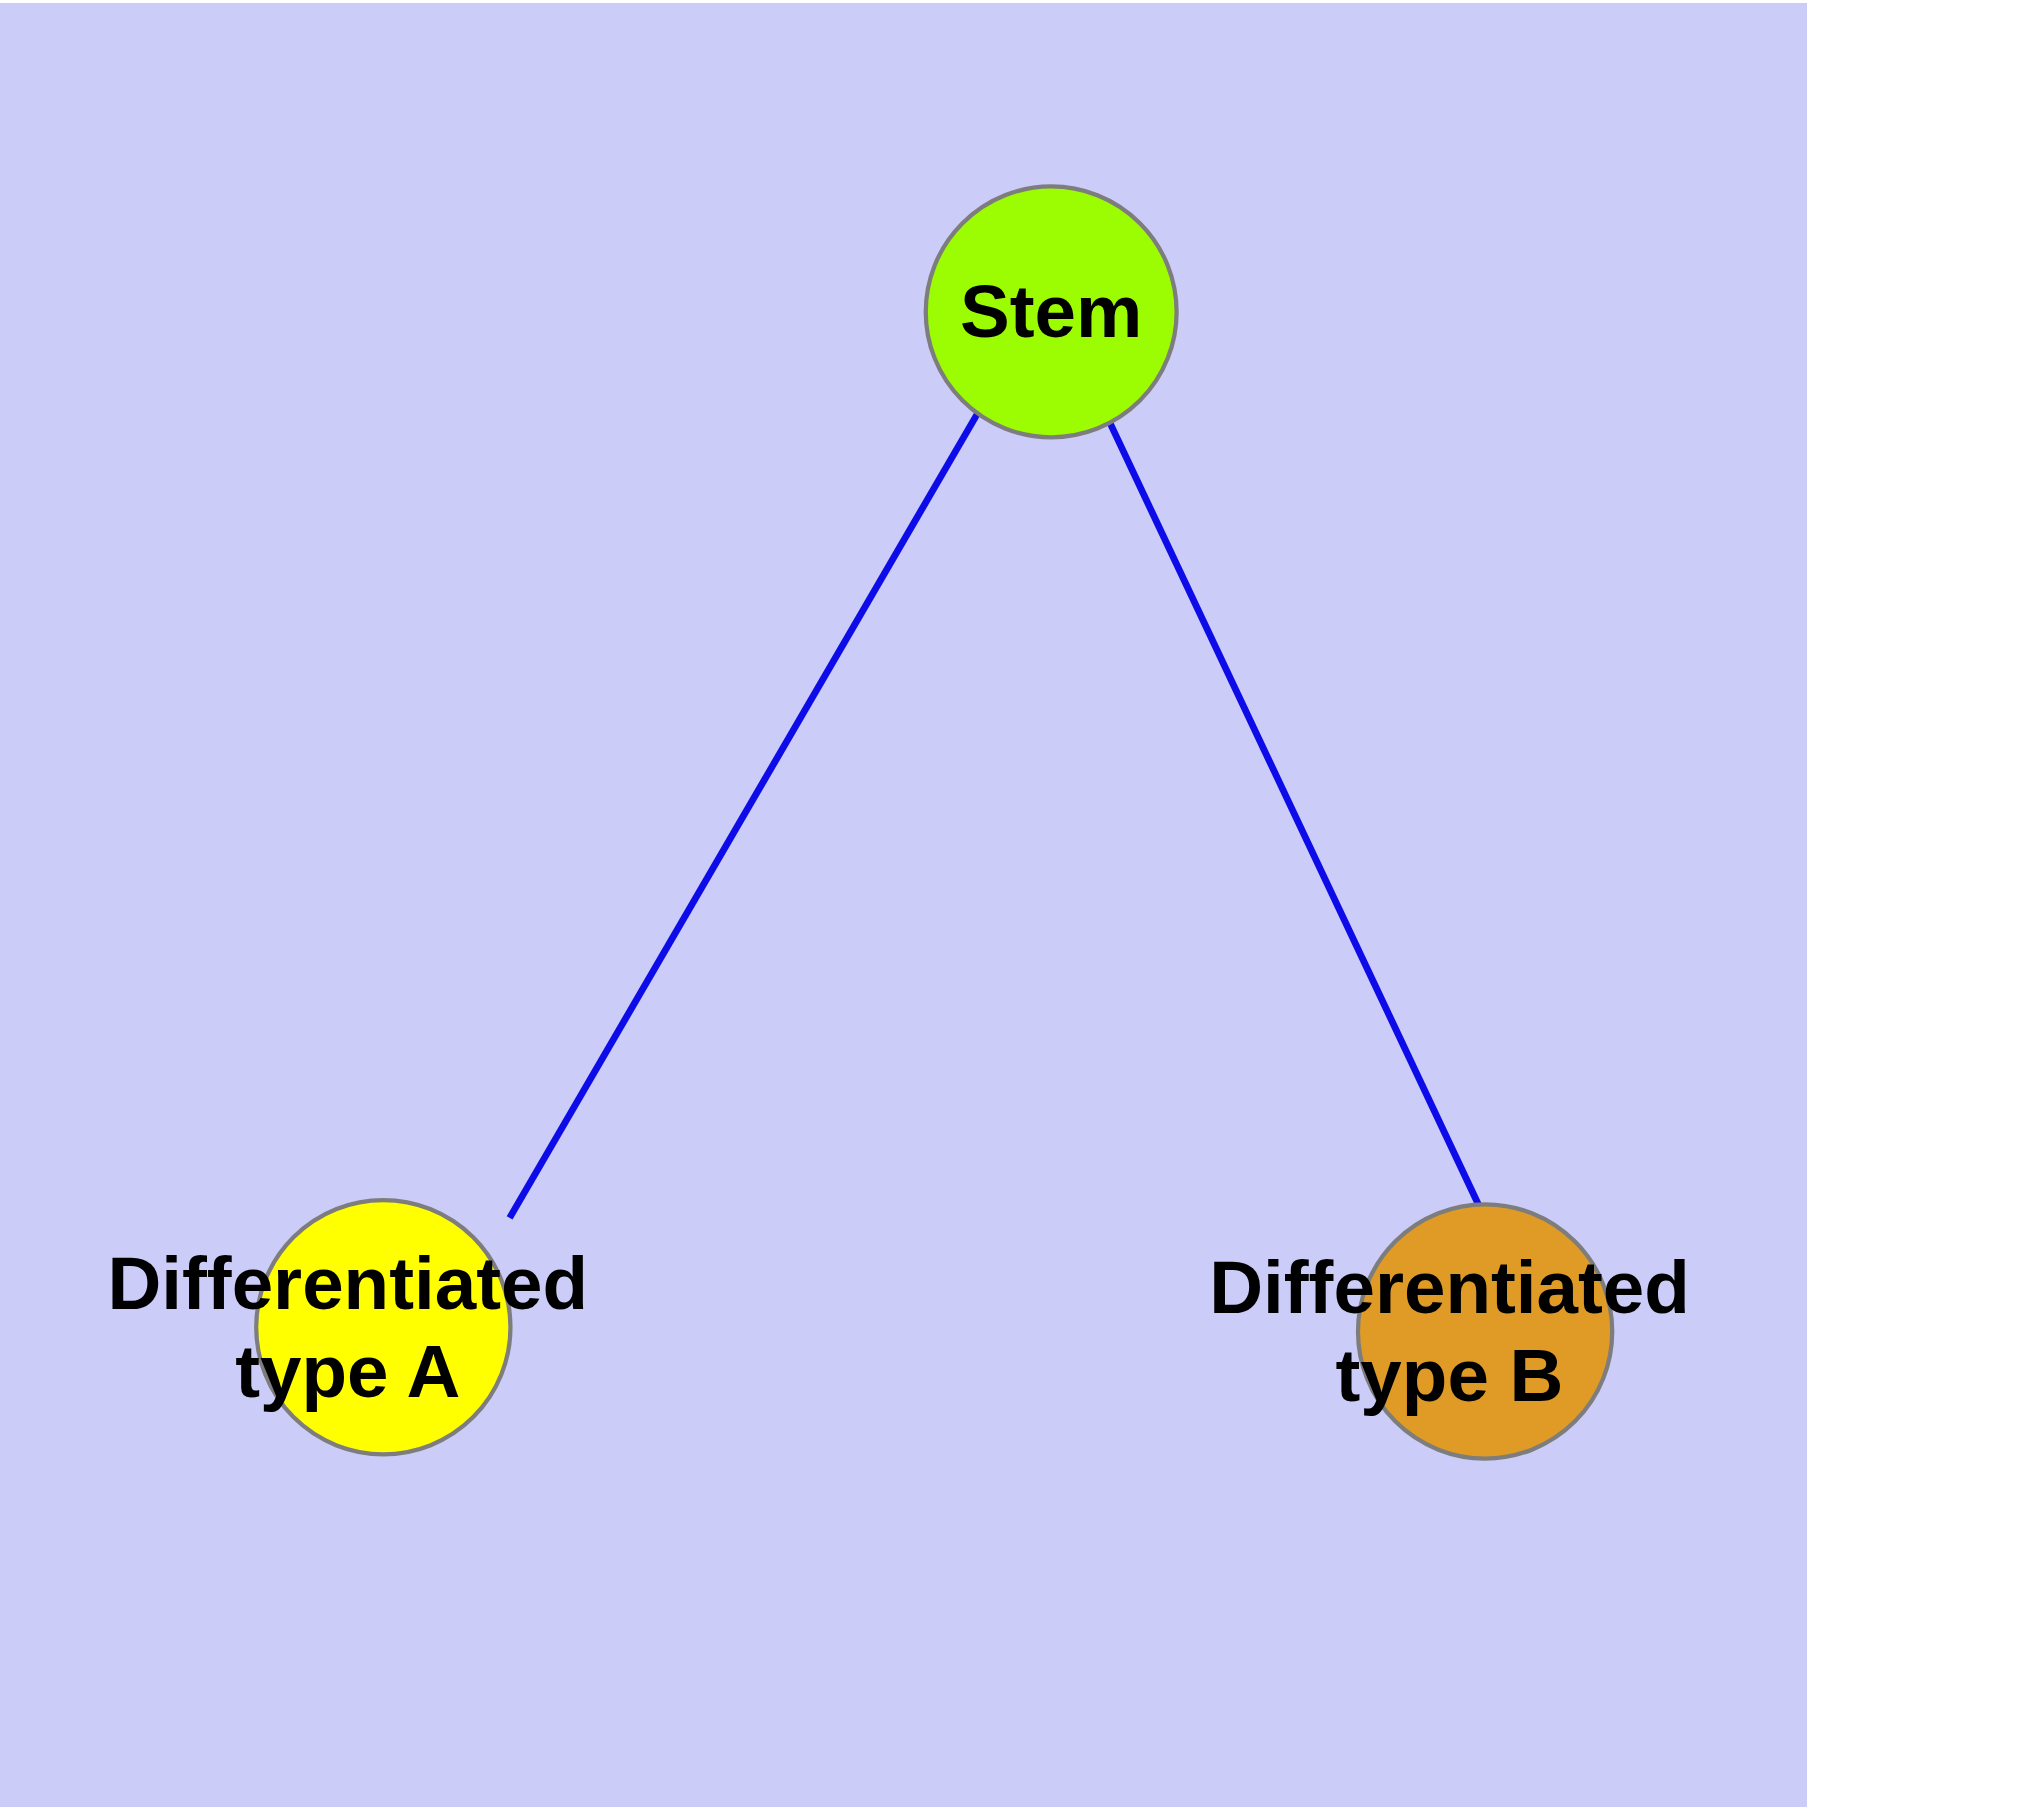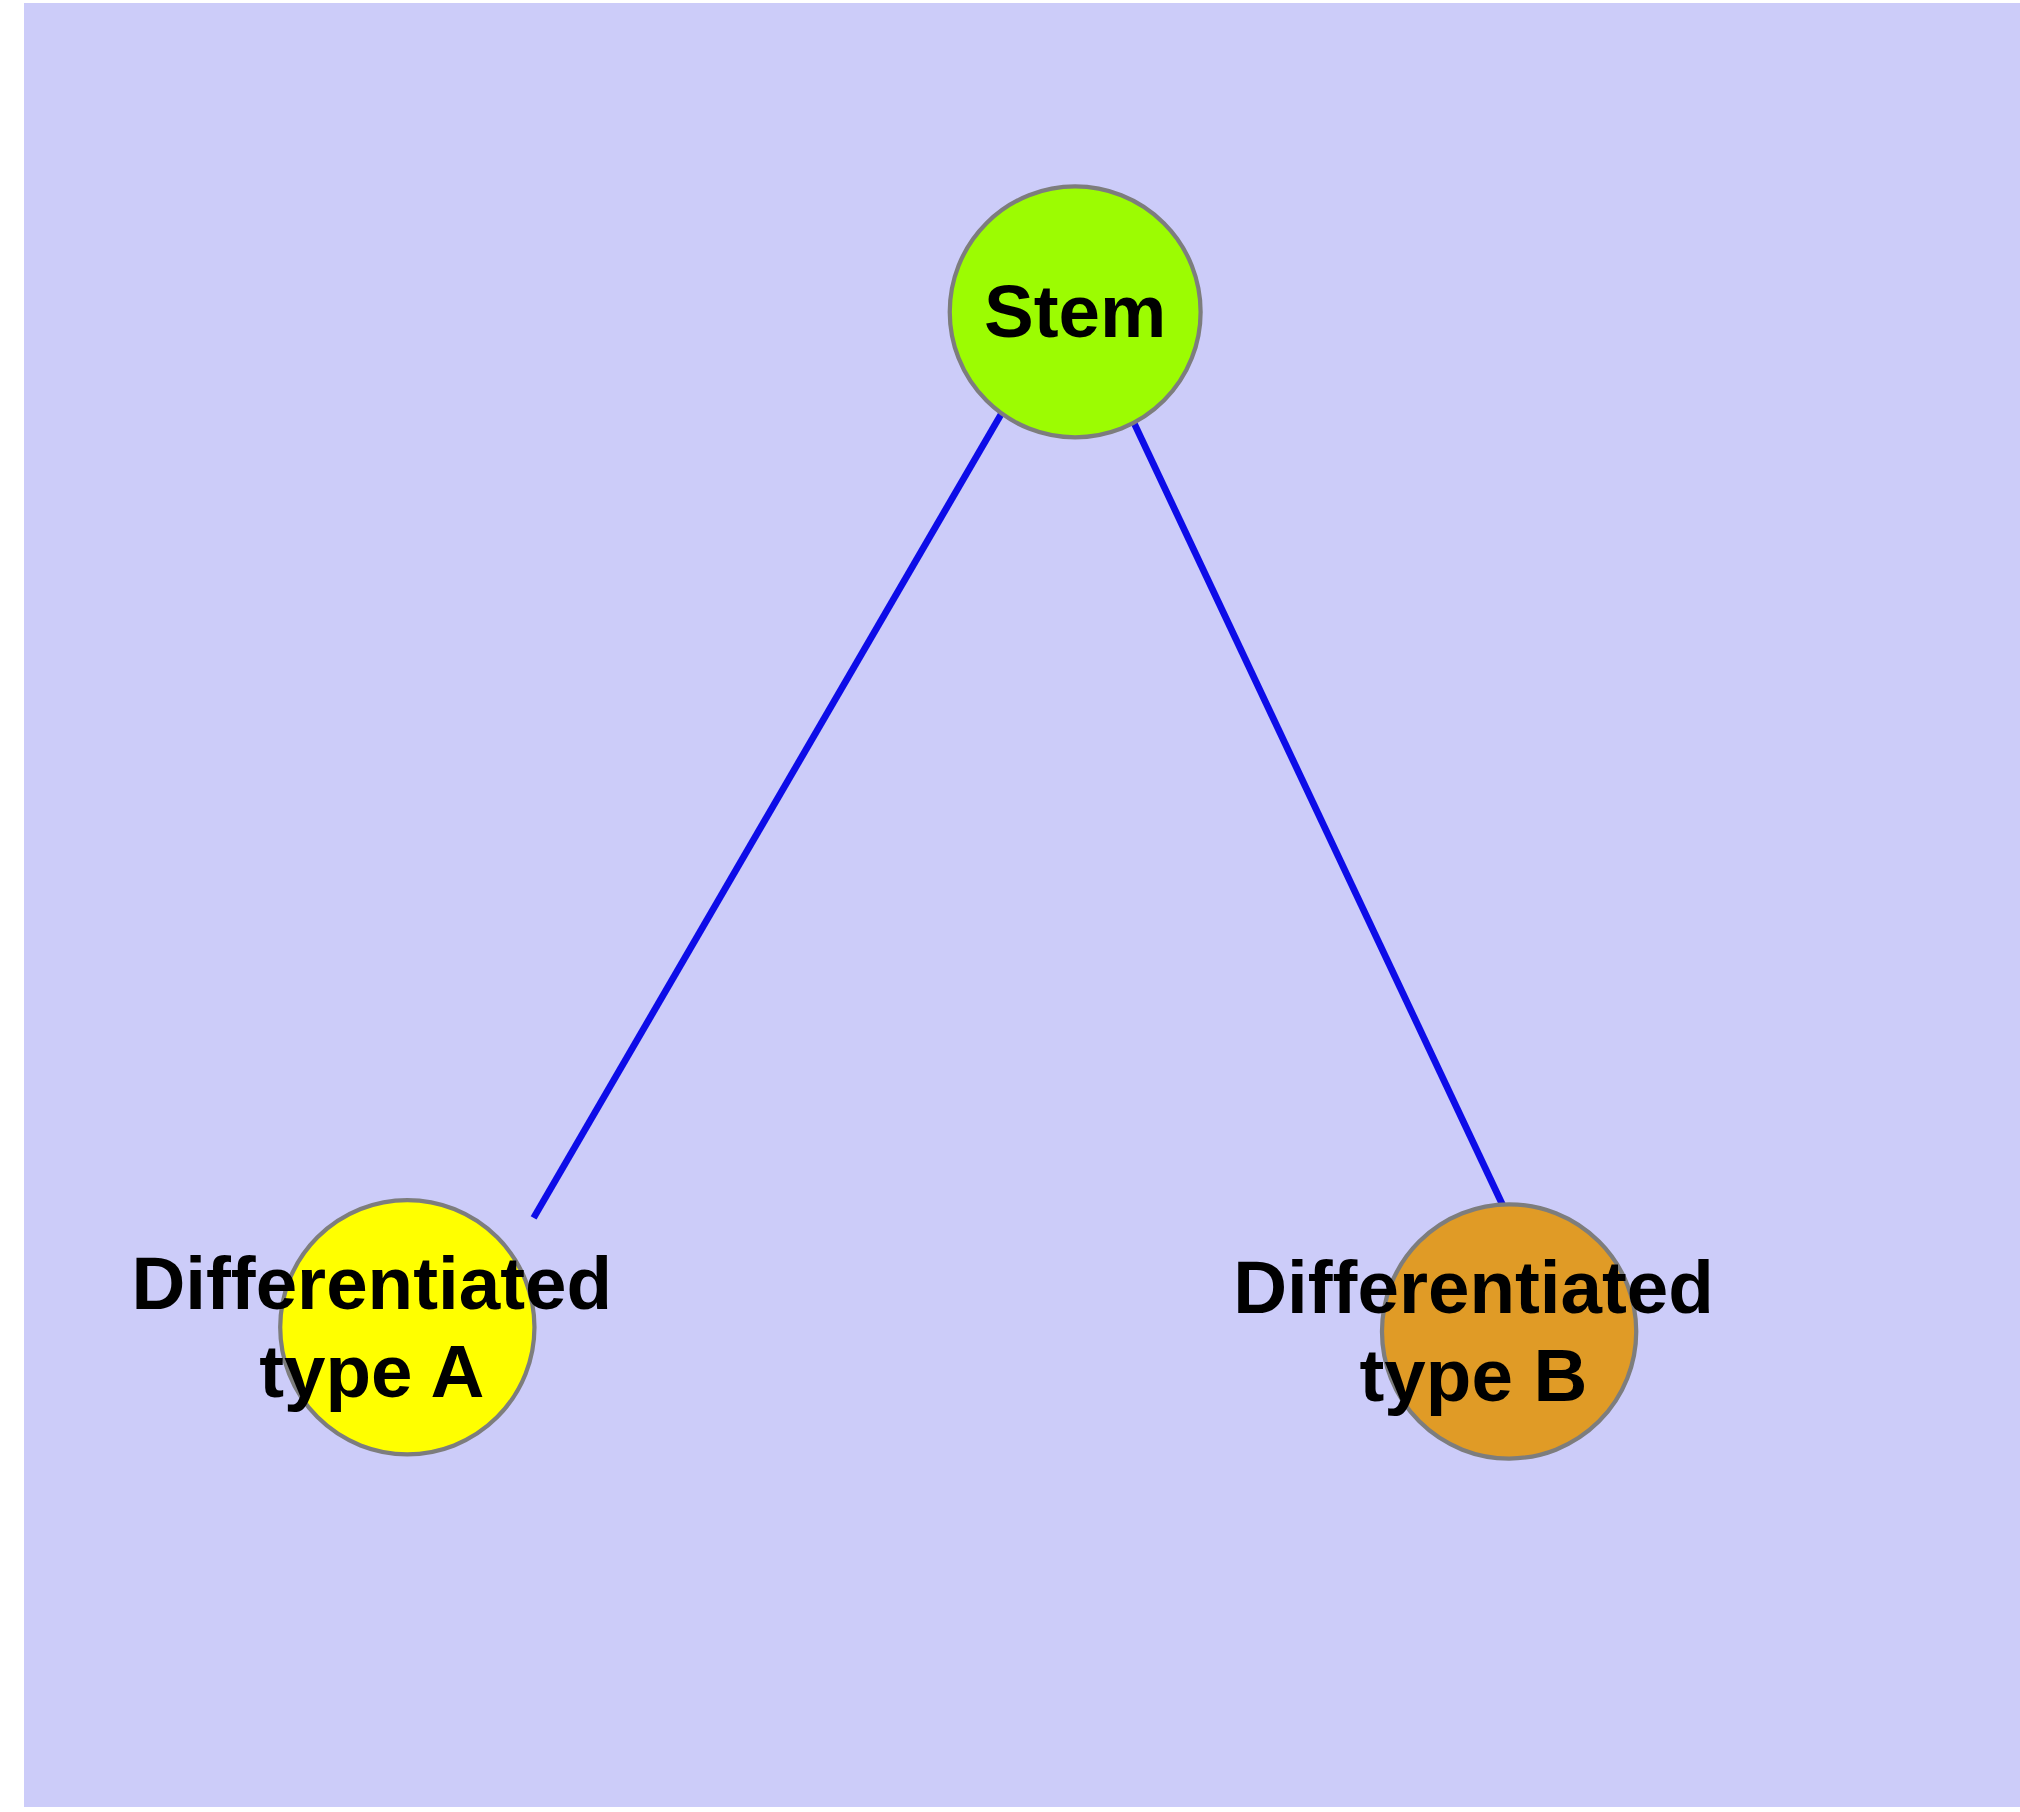--- a/index.html
+++ b/index.html
@@ -44,21 +44,21 @@
   .node-label {
     font-family: "Liberation Sans", "DejaVu Sans", sans-serif;
     font-weight: bold;
     fill: #000000;
     text-anchor: middle;
   }
 </style>
 </head>
 <body>
 
-<div id="canvas" style="width: 1996px; height: 1812px; background: rgb(255, 255, 255); margin-left: 24px;">
+<div id="canvas" style="width: 1807px; height: 1812px; background: rgb(255, 255, 255);">
 
   <div id="plot-background" style="background: rgb(204, 204, 249); width: 2021px;"></div>
 
   <svg id="graph-svg" viewBox="0 0 2384 2138">
 
     <g>
       <line class="edge-line" x1="1153" y1="488" x2="601" y2="1437" stroke="#0d0ce8" stroke-width="8"></line>
       <line class="edge-line" x1="1307" y1="494" x2="1752" y2="1438" stroke="#0d0ce8" stroke-width="8"></line>
     </g>
 

